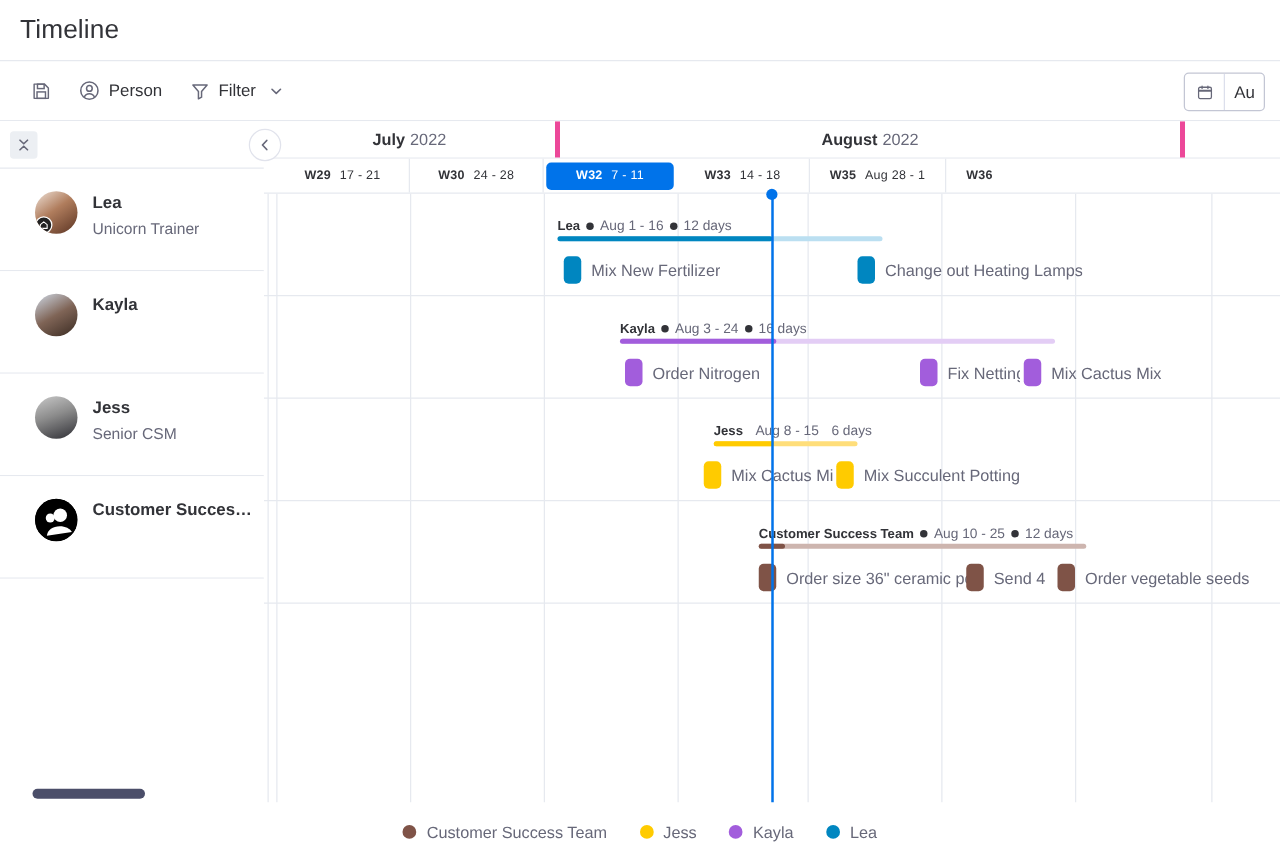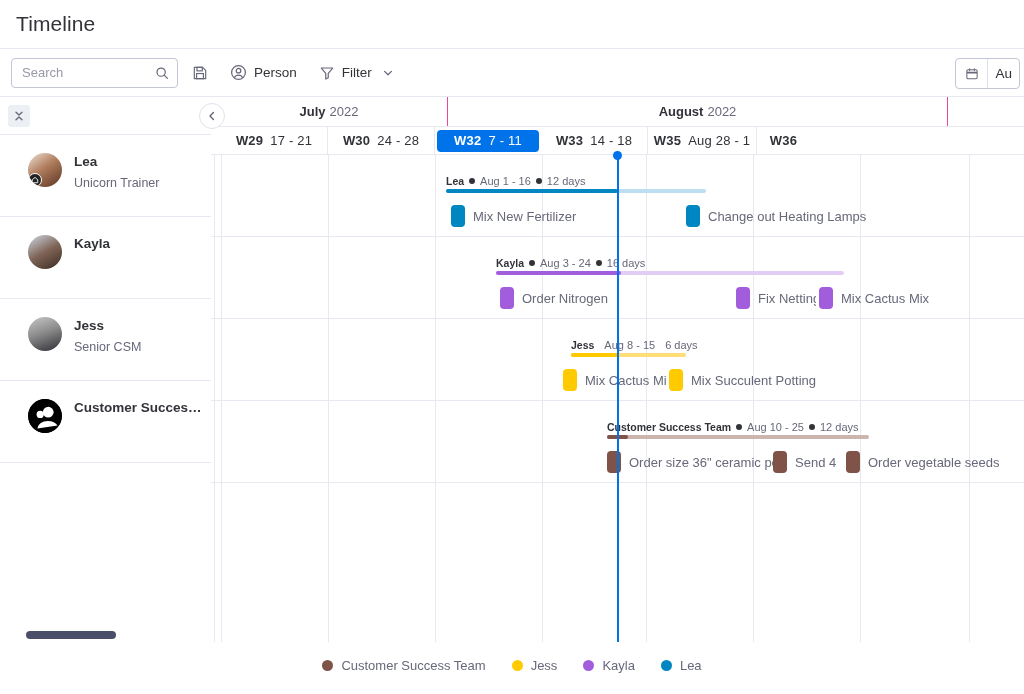--- a/index.html
+++ b/index.html
@@ -39,21 +39,21 @@
   }
   .search-box .ph { flex: 1; font-size: 13px; color: #9699a6; }
   .tb-item {
     display: flex; align-items: center; gap: 7px;
     height: 30px; padding: 0 8px; margin-left: 6px;
     border-radius: 4px; cursor: pointer;
     font-size: 13.5px; color: #323338;
   }
   .tb-caret { margin-left: 3px; }
   .icon { display: inline-flex; align-items: center; justify-content: center; }
-  .right-tools { position: absolute; right: 4px; top: 9px; display: flex; align-items: center; }
+  .right-tools { position: absolute; right: 12px; top: 9px; display: flex; align-items: center; }
   .date-ctrl {
     height: 31px; display: flex; align-items: center;
     border: 1px solid #c3c6d4; border-radius: 4px; overflow: hidden; background:#fff;
   }
   .date-ctrl .cal-cell { width: 32px; height: 100%; display:flex; align-items:center; justify-content:center; border-right: 1px solid #dcdfec; }
   .date-ctrl .date-label { padding: 0 7px; font-size: 13.5px; color: #323338; white-space: nowrap; }
 
   
   .board { position: relative; height: 545px; width: 1024px; overflow: hidden; background: #fff; }
 
@@ -97,29 +97,29 @@
   .p-name { font-size: 13.5px; font-weight: 700; color: #323338; line-height: 17px; }
   .p-role { font-size: 12.5px; color: #676879; line-height: 17px; margin-top: 5px; }
   .empty-left { height: 133px; background: #fff; }
 
   
   .tl-area { position: absolute; left: 211px; top: 0; right: 0; height: 545px; }
 
   .month-row { height: 30px; display: flex; border-bottom: 1px solid #e6e9ef; position: relative; }
   .month-cell {
     display: flex; align-items: center; justify-content: center;
-    border-right: 1px solid #ec4899; font-size: 13px; color: #676879;
+    border-right: 4px solid #ec4899; font-size: 13px; color: #676879;
   }
   .month-cell b { color: #323338; font-weight: 700; margin-right: 4px; }
 
   .week-row { height: 28px; display: flex; border-bottom: 1px solid #e6e9ef; position: relative; background:#fff; }
   .week-cell {
     display: flex; align-items: center; justify-content: center; gap: 7px;
     border-right: 1px solid #e6e9ef;
-    font-size: 13px; color: #323338; letter-spacing: .2px; text-align: center;
+    font-size: 10px; color: #323338; letter-spacing: .2px; text-align: center;
   }
   .week-cell .wnum { font-weight: 700; }
   .week-cell.today-week {
     background: #0073ea; color:#fff; border-radius: 4px; border-right: none;
     height: 22px; align-self: center; margin: 0 2px;
   }
   .week-cell.today-week .wnum { color: #fff; }
 
   .rows-wrap { position: relative; height: 487px; }
   .grid-lines { position: absolute; inset: 0; pointer-events: none; }
@@ -170,29 +170,20 @@
 </style>
 </head>
 <body>
 
 <div class="page-header">
   <div class="page-title">Timeline</div>
 </div>
 
 <div class="toolbar">
 
-  <div class="search-box">
-    <div class="ph">Search</div>
-    <span class="icon">
-      <svg width="14" height="14" viewBox="0 0 16 16" fill="none" stroke="#676879" stroke-width="1.4">
-        <circle cx="7" cy="7" r="4.7"></circle>
-          <line x1="10.5" y1="10.5" x2="14.2" y2="14.2" stroke-linecap="round"></line>
-      </svg>
-    </span>
-  </div>
 
   <div class="tb-item">
     <span class="icon">
       <svg width="16" height="16" viewBox="0 0 18 18" fill="none" stroke="#676879" stroke-width="1.3">
         <path d="M2.6 2.6h9.3L15.4 6v9.4H2.6z" stroke-linejoin="round"></path>
         <rect x="5.6" y="2.6" width="6" height="4"></rect>
         <rect x="5.2" y="9.6" width="7.6" height="5.8"></rect>
       </svg>
     </span>
   </div>

